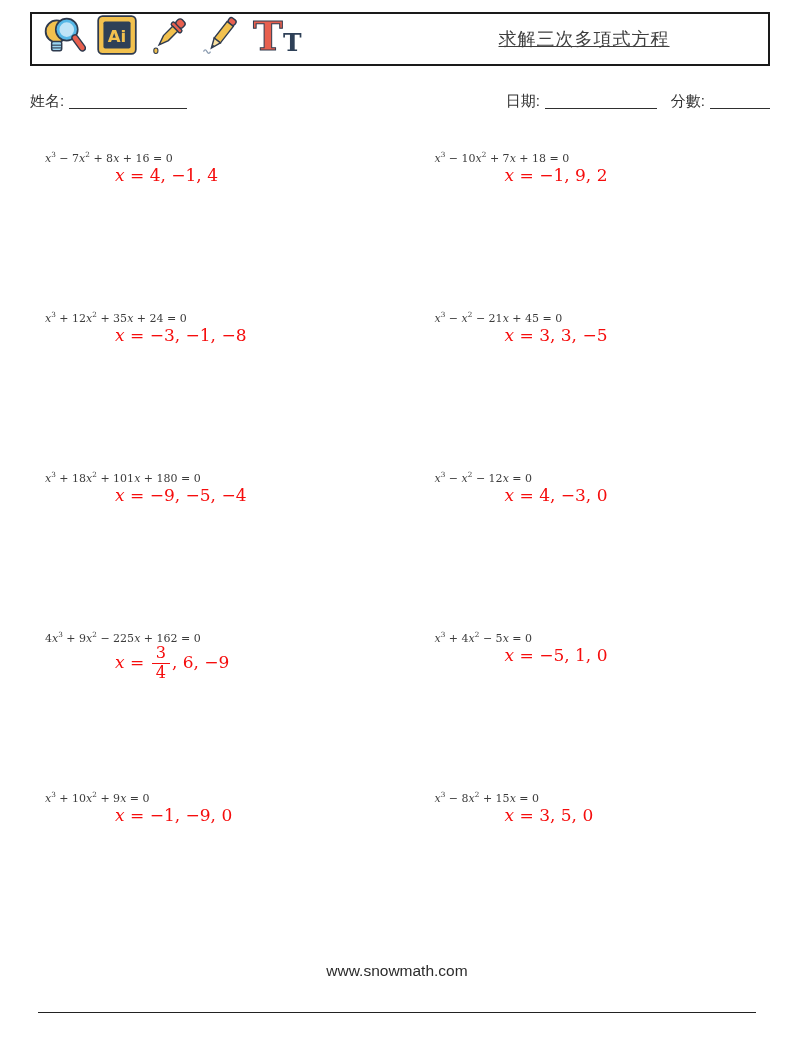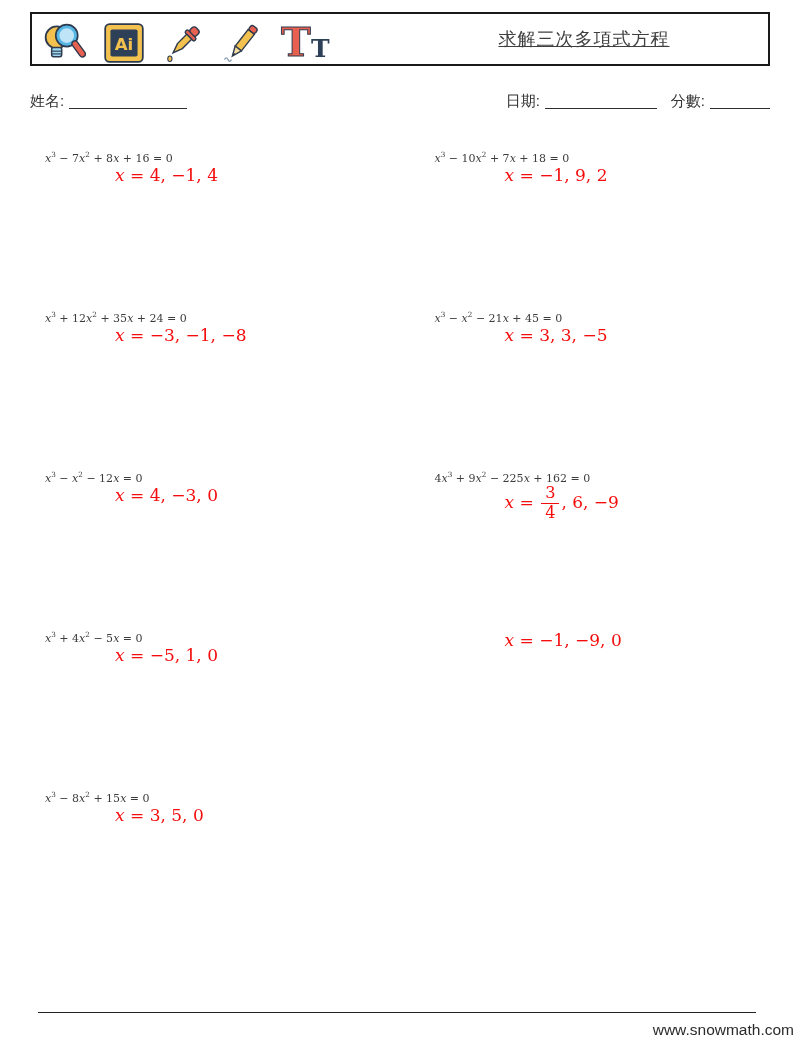--- a/index.html
+++ b/index.html
@@ -12,21 +12,21 @@
     width:794px;height:1053px;position:relative;overflow:hidden;
     background:#ffffff;
     font-family:"Liberation Sans", sans-serif;
     color:#333;
   }
   
   .header-box{
     position:absolute;left:30px;top:12px;width:740px;height:54px;
     border:2px solid #1a1a1a;display:flex;align-items:center;background:#fff;
   }
-  .toolbar{flex:1 1 50%;display:flex;align-items:flex-end;gap:17px;padding-left:10px;height:100%;}
+  .toolbar{flex:1 1 50%;display:flex;align-items:flex-start;gap:10px;padding-left:10px;height:100%;}
   .toolbar svg{display:block;}
   .title-wrap{flex:1 1 50%;display:flex;align-items:center;justify-content:center;height:100%;}
   .worksheet-title{font-size:18px;color:#3f3f3f;letter-spacing:1px;white-space:nowrap;text-decoration:underline;}
   
   .fields-row{
     position:absolute;left:30px;right:24px;top:92px;
     display:flex;justify-content:space-between;align-items:flex-start;
     font-size:15px;color:#333;
   }
   .field-group{display:flex;align-items:baseline;gap:14px;}
@@ -52,21 +52,21 @@
   .answer{
     font-family:"DejaVu Serif", serif;font-size:17px;color:var(--ans-color);
     margin-top:0;text-align:center;padding-left:70px;white-space:nowrap;
   }
   .frac{display:inline-flex;flex-direction:column;align-items:center;vertical-align:middle;
         line-height:1.05;font-size:0.95em;margin:0 2px;}
   .fnum{border-bottom:1.6px solid currentColor;padding:0 4px 1px;}
   .fden{padding-top:1px;}
   
   .footer-rule{position:absolute;left:38px;right:38px;top:1012px;border-top:1.6px solid #222;}
-  .footer-text{position:absolute;left:0;width:100%;top:1021px;text-align:right;
+  .footer-text{position:absolute;left:0;width:100%;top:962px;text-align:center;
                font-size:15.5px;color:#2b2b2b;font-family:"Liberation Sans", sans-serif;}
 </style>
 </head>
 <body>
 
 <div class="header-box">
   <div class="toolbar">
 
     <span>
       <svg viewBox="0 0 48 48" width="44" height="44">
@@ -161,20 +161,26 @@
     </div>
   </div>
 
   <div class="problem-cell">
     <div class="problem">
       <div class="equation"><i>x</i><sup>3</sup> − <i>x</i><sup>2</sup> − 21<i>x</i> + 45 = 0</div>
       <div class="answer"><i>x</i> = 3, 3, −5</div>
     </div>
   </div>
 
+  <div class="problem-cell">
+    <div class="problem">
+      <div class="equation"><i>x</i><sup>3</sup> + 18<i>x</i><sup>2</sup> + 101<i>x</i> + 180 = 0</div>
+      <div class="answer"><i>x</i> = −9, −5, −4</div>
+    </div>
+  </div>
 
   <div class="problem-cell">
     <div class="problem">
       <div class="equation"><i>x</i><sup>3</sup> − <i>x</i><sup>2</sup> − 12<i>x</i> = 0</div>
       <div class="answer"><i>x</i> = 4, −3, 0</div>
     </div>
   </div>
 
   <div class="problem-cell">
     <div class="problem">
@@ -188,20 +194,21 @@
 
   <div class="problem-cell">
     <div class="problem">
       <div class="equation"><i>x</i><sup>3</sup> + 4<i>x</i><sup>2</sup> − 5<i>x</i> = 0</div>
       <div class="answer"><i>x</i> = −5, 1, 0</div>
     </div>
   </div>
 
   <div class="problem-cell">
     <div class="problem">
+      <div class="equation"><i>x</i><sup>3</sup> + 10<i>x</i><sup>2</sup> + 9<i>x</i> = 0</div>
       <div class="answer"><i>x</i> = −1, −9, 0</div>
     </div>
   </div>
 
   <div class="problem-cell">
     <div class="problem">
       <div class="equation"><i>x</i><sup>3</sup> − 8<i>x</i><sup>2</sup> + 15<i>x</i> = 0</div>
       <div class="answer"><i>x</i> = 3, 5, 0</div>
     </div>
   </div>

